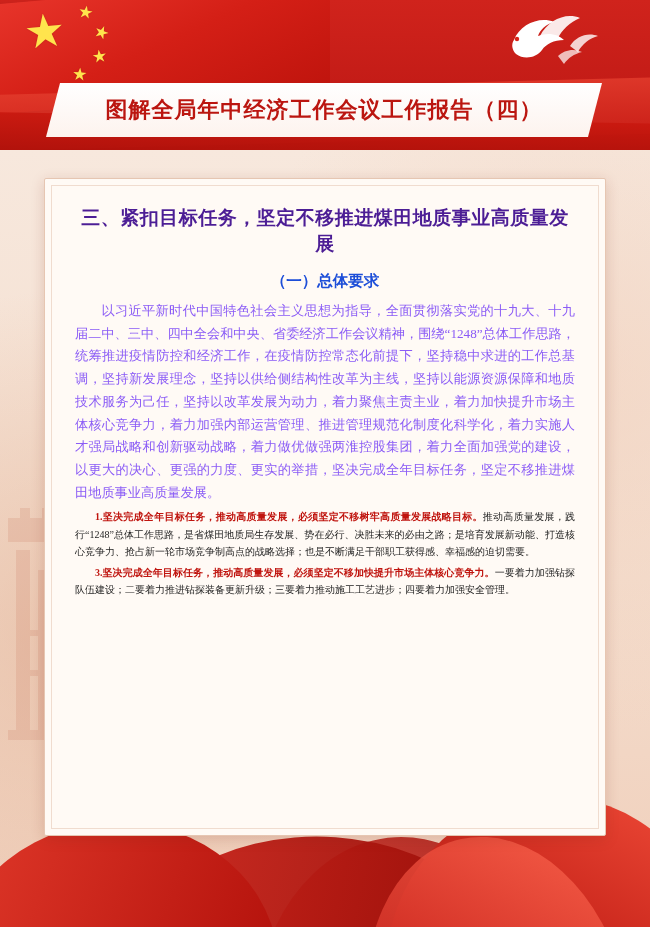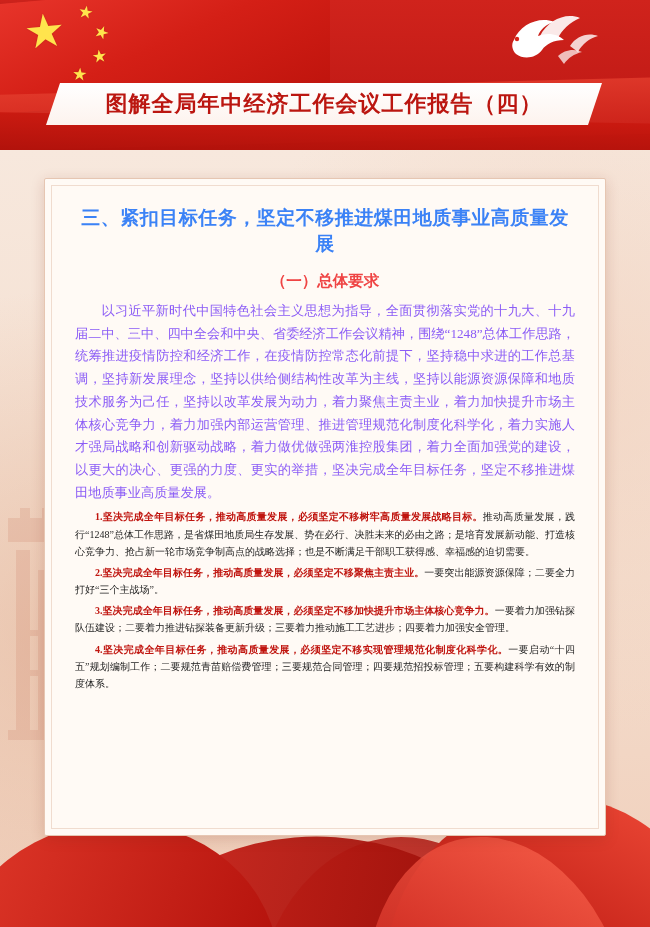--- a/index.html
+++ b/index.html
@@ -65,21 +65,21 @@
     position: absolute;
     top: 6px; right: 46px;
     width: 120px; height: 70px;
   }
   .dove svg { width: 120px; height: 70px; display: block; }
 
   
   .title-bar {
     position: absolute;
     top: 83px; left: 46px;
-    width: 556px; height: 42px;
+    width: 556px; height: 54px;
     background: linear-gradient(180deg, #ffffff 0%, #fdf3ee 100%);
     box-shadow: 0 2px 6px rgba(0,0,0,.22);
     display: flex; align-items: center; justify-content: center;
     clip-path: polygon(14px 0, 100% 0, calc(100% - 14px) 100%, 0 100%);
   }
   .title-bar .title-text {
     font-family: "Liberation Serif", serif;
     font-weight: bold;
     font-size: 22px;
     color: #c1161048;
@@ -147,30 +147,30 @@
     top: 6px; left: 6px; right: 6px; bottom: 6px;
     border: 1px solid #f0dccf;
     pointer-events: none;
   }
 
   h1.sec-title {
     margin: 0 0 14px 0;
     font-family: "Liberation Serif", serif;
     font-size: 19px;
     font-weight: bold;
-    color: #3b82f6;
+    color: #4c1d95;
     text-align: center;
     letter-spacing: .5px;
   }
   h2.sub-title {
     margin: 12px 0 8px 0;
     font-family: "Liberation Serif", serif;
     font-size: 15.5px;
     font-weight: bold;
-    color: #ef4444;
+    color: #1d4ed8;
     text-align: center;
   }
   p.para {
     margin: 0 0 4px 0;
     font-family: "Liberation Serif", serif;
     font-size: 13.2px;
     line-height: 1.72;
     color: #8b5cf6;
     text-align: justify;
     text-indent: 2em;
@@ -251,29 +251,23 @@
   <h1 class="sec-title">三、紧扣目标任务，坚定不移推进煤田地质事业高质量发展</h1>
 
   <h2 class="sub-title">（一）总体要求</h2>
   <p class="para">以习近平新时代中国特色社会主义思想为指导，全面贯彻落实党的十九大、十九届二中、三中、四中全会和中央、省委经济工作会议精神，围绕“1248”总体工作思路，统筹推进疫情防控和经济工作，在疫情防控常态化前提下，坚持稳中求进的工作总基调，坚持新发展理念，坚持以供给侧结构性改革为主线，坚持以能源资源保障和地质技术服务为己任，坚持以改革发展为动力，着力聚焦主责主业，着力加快提升市场主体核心竞争力，着力加强内部运营管理、推进管理规范化制度化科学化，着力实施人才强局战略和创新驱动战略，着力做优做强两淮控股集团，着力全面加强党的建设，以更大的决心、更强的力度、更实的举措，坚决完成全年目标任务，坚定不移推进煤田地质事业高质量发展。</p>
 
 
   <p class="para-red">
     <span class="lead">1.坚决完成全年目标任务，推动高质量发展，必须坚定不移树牢高质量发展战略目标。</span><span class="rest">推动高质量发展，践行“1248”总体工作思路，是省煤田地质局生存发展、势在必行、决胜未来的必由之路；是培育发展新动能、打造核心竞争力、抢占新一轮市场竞争制高点的战略选择；也是不断满足干部职工获得感、幸福感的迫切需要。</span>
   </p>
 
-  <p class="para-red">
-    <span class="lead">2.坚决完成全年目标任务，推动高质量发展，必须坚定不移聚焦主责主业。</span><span class="rest">一要突出能源资源保障；二要全力打好“三个主战场”。</span>
-  </p>
 
   <p class="para-red">
     <span class="lead">3.坚决完成全年目标任务，推动高质量发展，必须坚定不移加快提升市场主体核心竞争力。</span><span class="rest">一要着力加强钻探队伍建设；二要着力推进钻探装备更新升级；三要着力推动施工工艺进步；四要着力加强安全管理。</span>
   </p>
 
-  <p class="para-red">
-    <span class="lead">4.坚决完成全年目标任务，推动高质量发展，必须坚定不移实现管理规范化制度化科学化。</span><span class="rest">一要启动“十四五”规划编制工作；二要规范青苗赔偿费管理；三要规范合同管理；四要规范招投标管理；五要构建科学有效的制度体系。</span>
-  </p>
 
   <p class="para-red">
     
   </p>
 
 </div>
 
 </body></html>

